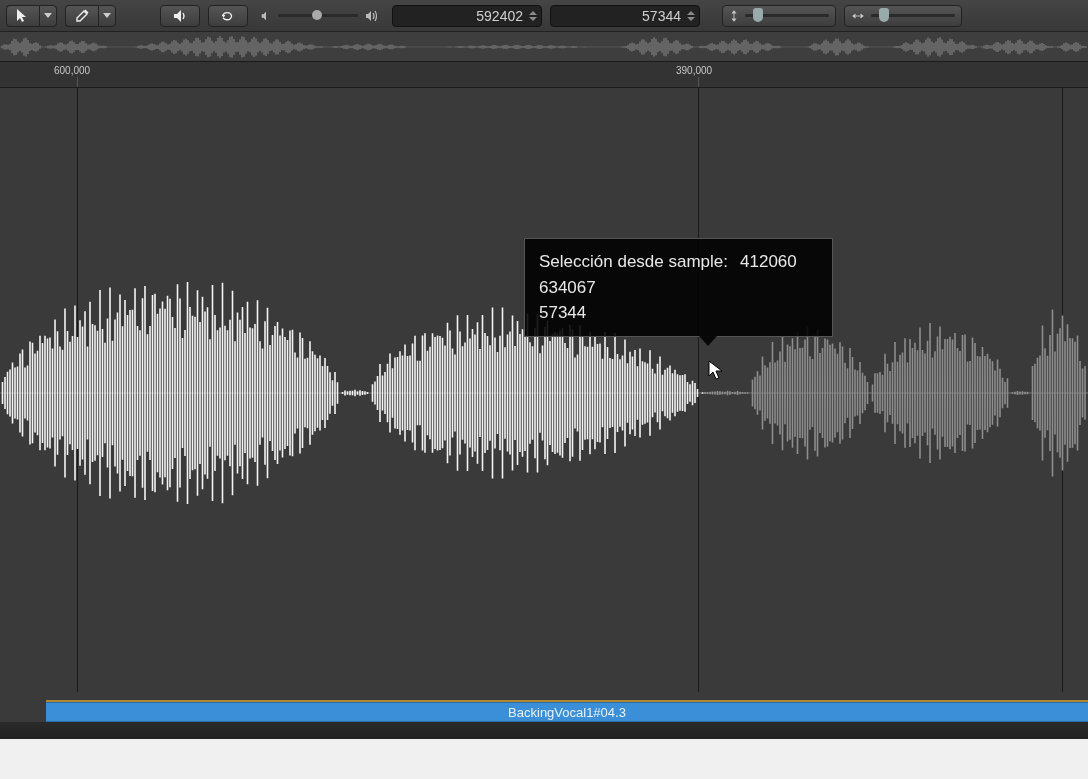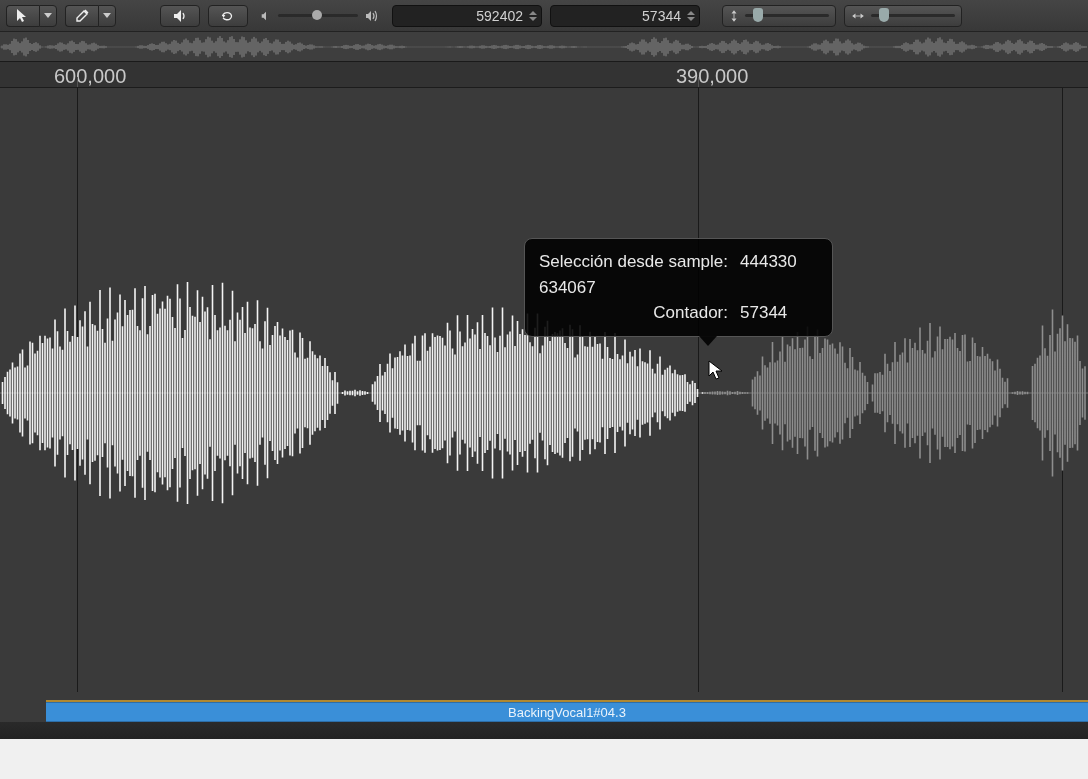--- a/index.html
+++ b/index.html
@@ -124,21 +124,21 @@
   .ruler {
     height: 26px;
     background: #333;
     border-bottom: 1px solid #1c1c1c;
     position: relative;
   }
   .ruler-label {
     position: absolute;
     top: 3px;
     color: #c8c8c8;
-    font-size: 20px;
+    font-size: 10px;
   }
   .ruler-tick {
     position: absolute;
     bottom: 0;
     width: 1px;
     background: #555;
   }
 
   
   .main {
@@ -160,21 +160,21 @@
     height: 222px;
   }
   .wave-wrap svg { width: 100%; height: 100%; }
 
   .tooltip {
     position: absolute;
     left: 524px;
     top: 150px;
     background: rgba(0,0,0,0.88);
     border: 1px solid #555;
-    border-radius: 8px;
+    border-radius: 0;
     padding: 10px 14px;
     color: #e8e8e8;
     font-size: 17px;
   }
   .tooltip::after {
     content: "";
     position: absolute;
     bottom: -10px;
     left: 174px;
     width: 0; height: 0;
@@ -355,27 +355,26 @@
     <svg viewBox="0 0 1088 222" preserveAspectRatio="none" id="main-wave-svg">
         <line x1="0" y1="111" x2="1088" y2="111" stroke="#777" stroke-width="1"></line>
         <path d="M705.0 110.0 L705.0 112.0 M707.5 109.9 L707.5 112.1 M710.0 109.8 L710.0 112.2 M712.5 109.5 L712.5 112.5 M715.0 109.6 L715.0 112.4 M717.5 109.1 L717.5 112.9 M720.0 109.2 L720.0 112.8 M722.5 109.5 L722.5 112.5 M725.0 109.8 L725.0 112.2 M727.5 108.8 L727.5 113.2 M730.0 109.3 L730.0 112.7 M732.5 110.0 L732.5 112.0 M735.0 109.8 L735.0 112.2 M737.5 109.1 L737.5 112.9 M740.0 109.8 L740.0 112.2 M742.5 110.0 L742.5 112.0 M745.0 110.2 L745.0 111.8 M747.5 110.2 L747.5 111.8 M750.0 111.0 L750.0 111.0 M752.5 97.6 L752.5 124.4 M755.0 94.8 L755.0 127.2 M757.5 89.2 L757.5 132.8 M760.0 93.6 L760.0 128.4 M762.5 74.5 L762.5 147.5 M765.0 83.3 L765.0 138.7 M767.5 85.5 L767.5 136.5 M770.0 80.2 L770.0 141.8 M772.5 59.9 L772.5 162.1 M775.0 80.5 L775.0 141.5 M777.5 78.6 L777.5 143.4 M780.0 69.5 L780.0 152.5 M782.5 53.7 L782.5 168.3 M785.0 79.7 L785.0 142.3 M787.5 62.4 L787.5 159.6 M790.0 64.3 L790.0 157.7 M792.5 56.2 L792.5 165.8 M795.0 67.3 L795.0 154.7 M797.5 50.0 L797.5 172.0 M800.0 66.1 L800.0 155.9 M802.5 65.8 L802.5 156.2 M805.0 57.4 L805.0 164.6 M807.5 44.6 L807.5 177.4 M810.0 74.2 L810.0 147.8 M812.5 77.0 L812.5 145.0 M815.0 53.2 L815.0 168.8 M817.5 47.5 L817.5 174.5 M820.0 71.1 L820.0 150.9 M822.5 66.1 L822.5 155.9 M825.0 56.5 L825.0 165.5 M827.5 57.5 L827.5 164.5 M830.0 62.7 L830.0 159.3 M832.5 61.4 L832.5 160.6 M835.0 66.5 L835.0 155.5 M837.5 71.7 L837.5 150.3 M840.0 60.3 L840.0 161.7 M842.5 64.6 L842.5 157.4 M845.0 80.8 L845.0 141.2 M847.5 86.3 L847.5 135.7 M850.0 65.9 L850.0 156.1 M852.5 75.0 L852.5 147.0 M855.0 87.6 L855.0 134.4 M857.5 88.4 L857.5 133.6 M860.0 80.1 L860.0 141.9 M862.5 90.7 L862.5 131.3 M865.0 93.7 L865.0 128.3 M867.5 100.0 L867.5 122.0 M870.0 111.0 L870.0 111.0 M872.5 102.5 L872.5 119.5 M875.0 91.2 L875.0 130.8 M877.5 91.2 L877.5 130.8 M880.0 89.9 L880.0 132.1 M882.5 92.7 L882.5 129.3 M885.0 71.8 L885.0 150.2 M887.5 81.8 L887.5 140.2 M890.0 89.1 L890.0 132.9 M892.5 80.3 L892.5 141.7 M895.0 59.9 L895.0 162.1 M897.5 79.8 L897.5 142.2 M900.0 72.8 L900.0 149.2 M902.5 70.5 L902.5 151.5 M905.0 56.3 L905.0 165.7 M907.5 80.4 L907.5 141.6 M910.0 57.0 L910.0 165.0 M912.5 66.0 L912.5 156.0 M915.0 60.7 L915.0 161.3 M917.5 68.3 L917.5 153.7 M920.0 45.4 L920.0 176.6 M922.5 67.9 L922.5 154.1 M925.0 71.4 L925.0 150.6 M927.5 58.7 L927.5 163.3 M930.0 41.0 L930.0 181.0 M932.5 75.6 L932.5 146.4 M935.0 69.3 L935.0 152.7 M937.5 54.5 L937.5 167.5 M940.0 44.5 L940.0 177.5 M942.5 67.2 L942.5 154.8 M945.0 57.1 L945.0 164.9 M947.5 57.1 L947.5 164.9 M950.0 54.8 L950.0 167.2 M952.5 57.6 L952.5 164.4 M955.0 51.0 L955.0 171.0 M957.5 66.1 L957.5 155.9 M960.0 69.0 L960.0 153.0 M962.5 53.0 L962.5 169.0 M965.0 52.5 L965.0 169.5 M967.5 79.4 L967.5 142.6 M970.0 78.9 L970.0 143.1 M972.5 55.4 L972.5 166.6 M975.0 61.0 L975.0 161.0 M977.5 74.1 L977.5 147.9 M980.0 74.4 L980.0 147.6 M982.5 64.9 L982.5 157.1 M985.0 74.0 L985.0 148.0 M987.5 71.7 L987.5 150.3 M990.0 76.8 L990.0 145.2 M992.5 79.3 L992.5 142.7 M995.0 88.4 L995.0 133.6 M997.5 77.5 L997.5 144.5 M1000.0 86.8 L1000.0 135.2 M1002.5 95.7 L1002.5 126.3 M1005.0 99.7 L1005.0 122.3 M1007.5 96.3 L1007.5 125.7 M1010.0 111.0 L1010.0 111.0 M1012.5 110.2 L1012.5 111.8 M1015.0 109.8 L1015.0 112.2 M1017.5 108.9 L1017.5 113.1 M1020.0 109.6 L1020.0 112.4 M1022.5 109.3 L1022.5 112.7 M1025.0 109.7 L1025.0 112.3 M1027.5 109.8 L1027.5 112.2 M1030.0 111.0 L1030.0 111.0 M1032.5 84.1 L1032.5 137.9 M1035.0 81.8 L1035.0 140.2 M1037.5 75.7 L1037.5 146.3 M1040.0 73.6 L1040.0 148.4 M1042.5 43.4 L1042.5 178.6 M1045.0 66.2 L1045.0 155.8 M1047.5 73.7 L1047.5 148.3 M1050.0 53.0 L1050.0 169.0 M1052.5 27.5 L1052.5 194.5 M1055.0 69.4 L1055.0 152.6 M1057.5 51.8 L1057.5 170.2 M1060.0 46.2 L1060.0 175.8 M1062.5 33.5 L1062.5 188.5 M1065.0 59.2 L1065.0 162.8 M1067.5 42.3 L1067.5 179.7 M1070.0 55.9 L1070.0 166.1 M1072.5 56.2 L1072.5 165.8 M1075.0 59.7 L1075.0 162.3 M1077.5 53.6 L1077.5 168.4 M1080.0 79.1 L1080.0 142.9 M1082.5 86.6 L1082.5 135.4 M1085.0 84.3 L1085.0 137.7 " stroke="#8e8e8e" stroke-width="1.6"></path>
         <path d="M0.0 111.0 L0.0 111.0 M2.5 100.0 L2.5 122.0 M5.0 94.9 L5.0 127.1 M7.5 89.8 L7.5 132.2 M10.0 87.4 L10.0 134.6 M12.5 80.5 L12.5 141.5 M15.0 85.6 L15.0 136.4 M17.5 84.6 L17.5 137.4 M20.0 71.6 L20.0 150.4 M22.5 67.4 L22.5 154.6 M25.0 85.6 L25.0 136.4 M27.5 83.4 L27.5 138.6 M30.0 59.6 L30.0 162.4 M32.5 60.8 L32.5 161.2 M35.0 71.6 L35.0 150.4 M37.5 68.7 L37.5 153.3 M40.0 53.7 L40.0 168.3 M42.5 60.9 L42.5 161.1 M45.0 53.7 L45.0 168.3 M47.5 56.4 L47.5 165.6 M50.0 55.5 L50.0 166.5 M52.5 66.6 L52.5 155.4 M55.0 37.6 L55.0 184.4 M57.5 49.3 L57.5 172.7 M60.0 64.6 L60.0 157.4 M62.5 67.8 L62.5 154.2 M65.0 26.6 L65.0 195.4 M67.5 48.9 L67.5 173.1 M70.0 59.7 L70.0 162.3 M72.5 53.9 L72.5 168.1 M75.0 23.5 L75.0 198.5 M77.5 54.9 L77.5 167.1 M80.0 38.2 L80.0 183.8 M82.5 44.5 L82.5 177.5 M85.0 29.3 L85.0 192.7 M87.5 64.5 L87.5 157.5 M90.0 19.7 L90.0 202.3 M92.5 42.0 L92.5 180.0 M95.0 43.2 L95.0 178.8 M97.5 48.8 L97.5 173.2 M100.0 7.9 L100.0 214.1 M102.5 47.1 L102.5 174.9 M105.0 60.8 L105.0 161.2 M107.5 36.4 L107.5 185.6 M110.0 5.4 L110.0 216.6 M112.5 58.7 L112.5 163.3 M115.0 37.5 L115.0 184.5 M117.5 30.5 L117.5 191.5 M120.0 12.6 L120.0 209.4 M122.5 44.3 L122.5 177.7 M125.0 18.1 L125.0 203.9 M127.5 33.0 L127.5 189.0 M130.0 28.0 L130.0 194.0 M132.5 27.7 L132.5 194.3 M135.0 6.3 L135.0 215.7 M137.5 43.9 L137.5 178.1 M140.0 48.3 L140.0 173.7 M142.5 16.3 L142.5 205.7 M145.0 4.1 L145.0 217.9 M147.5 52.3 L147.5 169.7 M150.0 44.0 L150.0 178.0 M152.5 13.1 L152.5 208.9 M155.0 11.7 L155.0 210.3 M157.5 31.8 L157.5 190.2 M160.0 26.5 L160.0 195.5 M162.5 19.6 L162.5 202.4 M165.0 26.8 L165.0 195.2 M167.5 13.7 L167.5 208.3 M170.0 16.8 L170.0 205.2 M172.5 34.9 L172.5 187.1 M175.0 46.0 L175.0 176.0 M177.5 2.2 L177.5 219.8 M180.0 16.4 L180.0 205.6 M182.5 56.1 L182.5 165.9 M185.0 47.9 L185.0 174.1 M187.5 0.1 L187.5 221.9 M190.0 25.0 L190.0 197.0 M192.5 33.8 L192.5 188.2 M195.0 34.8 L195.0 187.2 M197.5 8.2 L197.5 213.8 M200.0 39.9 L200.0 182.1 M202.5 14.7 L202.5 207.3 M205.0 29.5 L205.0 192.5 M207.5 25.3 L207.5 196.7 M210.0 57.3 L210.0 164.7 M212.5 2.9 L212.5 219.1 M215.0 32.9 L215.0 189.1 M217.5 48.2 L217.5 173.8 M220.0 45.5 L220.0 176.5 M222.5 0.7 L222.5 221.3 M225.0 43.8 L225.0 178.2 M227.5 48.2 L227.5 173.8 M230.0 37.8 L230.0 184.2 M232.5 8.7 L232.5 213.3 M235.0 59.3 L235.0 162.7 M237.5 30.4 L237.5 191.6 M240.0 37.8 L240.0 184.2 M242.5 25.0 L242.5 197.0 M245.0 51.1 L245.0 170.9 M247.5 19.8 L247.5 202.2 M250.0 45.5 L250.0 176.5 M252.5 46.2 L252.5 175.8 M255.0 42.1 L255.0 179.9 M257.5 18.3 L257.5 203.7 M260.0 59.2 L260.0 162.8 M262.5 66.5 L262.5 155.5 M265.0 39.3 L265.0 182.7 M267.5 25.7 L267.5 196.3 M270.0 63.0 L270.0 159.0 M272.5 53.1 L272.5 168.9 M275.0 43.9 L275.0 178.1 M277.5 40.1 L277.5 181.9 M280.0 53.4 L280.0 168.6 M282.5 46.5 L282.5 175.5 M285.0 55.1 L285.0 166.9 M287.5 57.9 L287.5 164.1 M290.0 48.6 L290.0 173.4 M292.5 47.7 L292.5 174.3 M295.0 70.5 L295.0 151.5 M297.5 75.6 L297.5 146.4 M300.0 50.5 L300.0 171.5 M302.5 56.1 L302.5 165.9 M305.0 76.7 L305.0 145.3 M307.5 75.7 L307.5 146.3 M310.0 59.3 L310.0 162.7 M312.5 69.2 L312.5 152.8 M315.0 72.8 L315.0 149.2 M317.5 76.3 L317.5 145.7 M320.0 73.4 L320.0 148.6 M322.5 84.1 L322.5 137.9 M325.0 76.0 L325.0 146.0 M327.5 84.1 L327.5 137.9 M330.0 90.2 L330.0 131.8 M332.5 98.2 L332.5 123.8 M335.0 89.9 L335.0 132.1 M337.5 100.3 L337.5 121.7 M340.0 111.0 L340.0 111.0 M342.5 110.0 L342.5 112.0 M345.0 108.6 L345.0 113.4 M347.5 109.2 L347.5 112.8 M350.0 108.8 L350.0 113.2 M352.5 108.7 L352.5 113.3 M355.0 107.8 L355.0 114.2 M357.5 109.3 L357.5 112.7 M360.0 108.2 L360.0 113.8 M362.5 109.0 L362.5 113.0 M365.0 109.2 L365.0 112.8 M367.5 110.0 L367.5 112.0 M370.0 111.0 L370.0 111.0 M372.5 102.2 L372.5 119.8 M375.0 99.6 L375.0 122.4 M377.5 93.9 L377.5 128.1 M380.0 82.0 L380.0 140.0 M382.5 93.6 L382.5 128.4 M385.0 90.1 L385.0 131.9 M387.5 81.8 L387.5 140.2 M390.0 71.6 L390.0 150.4 M392.5 86.3 L392.5 135.7 M395.0 75.4 L395.0 146.6 M397.5 74.9 L397.5 147.1 M400.0 69.3 L400.0 152.7 M402.5 73.5 L402.5 148.5 M405.0 62.4 L405.0 159.6 M407.5 73.9 L407.5 148.1 M410.0 73.5 L410.0 148.5 M412.5 61.6 L412.5 160.4 M415.0 53.7 L415.0 168.3 M417.5 78.8 L417.5 143.2 M420.0 78.8 L420.0 143.2 M422.5 53.5 L422.5 168.5 M425.0 51.2 L425.0 170.8 M427.5 68.8 L427.5 153.2 M430.0 64.8 L430.0 157.2 M432.5 51.2 L432.5 170.8 M435.0 55.0 L435.0 167.0 M437.5 53.6 L437.5 168.4 M440.0 53.9 L440.0 168.1 M442.5 55.8 L442.5 166.2 M445.0 63.6 L445.0 158.4 M447.5 40.8 L447.5 181.2 M450.0 48.5 L450.0 173.5 M452.5 66.5 L452.5 155.5 M455.0 72.6 L455.0 149.4 M457.5 33.3 L457.5 188.7 M460.0 49.5 L460.0 172.5 M462.5 64.2 L462.5 157.8 M465.0 60.4 L465.0 161.6 M467.5 33.0 L467.5 189.0 M470.0 56.4 L470.0 165.6 M472.5 47.0 L472.5 175.0 M475.0 52.6 L475.0 169.4 M477.5 40.3 L477.5 181.7 M480.0 67.0 L480.0 155.0 M482.5 33.1 L482.5 188.9 M485.0 50.9 L485.0 171.1 M487.5 54.0 L487.5 168.0 M490.0 63.2 L490.0 158.8 M492.5 25.5 L492.5 196.5 M495.0 55.6 L495.0 166.4 M497.5 70.1 L497.5 151.9 M500.0 53.8 L500.0 168.2 M502.5 25.5 L502.5 196.5 M505.0 65.3 L505.0 156.7 M507.5 52.6 L507.5 169.4 M510.0 49.6 L510.0 172.4 M512.5 33.4 L512.5 188.6 M515.0 63.9 L515.0 158.1 M517.5 38.9 L517.5 183.1 M520.0 51.9 L520.0 170.1 M522.5 47.2 L522.5 174.8 M525.0 52.9 L525.0 169.1 M527.5 31.5 L527.5 190.5 M530.0 60.3 L530.0 161.7 M532.5 64.3 L532.5 157.7 M535.0 45.8 L535.0 176.2 M537.5 31.6 L537.5 190.4 M540.0 71.3 L540.0 150.7 M542.5 63.6 L542.5 158.4 M545.0 44.7 L545.0 177.3 M547.5 38.8 L547.5 183.2 M550.0 59.0 L550.0 163.0 M552.5 52.0 L552.5 170.0 M555.0 50.0 L555.0 172.0 M557.5 51.2 L557.5 170.8 M560.0 48.6 L560.0 173.4 M562.5 46.3 L562.5 175.7 M565.0 61.0 L565.0 161.0 M567.5 66.1 L567.5 155.9 M570.0 42.8 L570.0 179.2 M572.5 47.3 L572.5 174.7 M575.0 75.5 L575.0 146.5 M577.5 72.5 L577.5 149.5 M580.0 43.2 L580.0 178.8 M582.5 54.0 L582.5 168.0 M585.0 64.3 L585.0 157.7 M587.5 64.8 L587.5 157.2 M590.0 49.8 L590.0 172.2 M592.5 64.7 L592.5 157.3 M595.0 54.7 L595.0 167.3 M597.5 62.1 L597.5 159.9 M600.0 61.5 L600.0 160.5 M602.5 76.8 L602.5 145.2 M605.0 49.9 L605.0 172.1 M607.5 64.9 L607.5 157.1 M610.0 75.9 L610.0 146.1 M612.5 77.1 L612.5 144.9 M615.0 50.9 L615.0 171.1 M617.5 71.9 L617.5 150.1 M620.0 77.3 L620.0 144.7 M622.5 73.6 L622.5 148.4 M625.0 57.4 L625.0 164.6 M627.5 81.3 L627.5 140.7 M630.0 69.7 L630.0 152.3 M632.5 74.4 L632.5 147.6 M635.0 67.9 L635.0 154.1 M637.5 84.3 L637.5 137.7 M640.0 66.4 L640.0 155.6 M642.5 79.3 L642.5 142.7 M645.0 80.3 L645.0 141.7 M647.5 81.4 L647.5 140.6 M650.0 68.2 L650.0 153.8 M652.5 86.8 L652.5 135.2 M655.0 91.6 L655.0 130.4 M657.5 81.8 L657.5 140.2 M660.0 74.4 L660.0 147.6 M662.5 92.8 L662.5 129.2 M665.0 87.7 L665.0 134.3 M667.5 85.7 L667.5 136.3 M670.0 83.4 L670.0 138.6 M672.5 91.3 L672.5 130.7 M675.0 87.8 L675.0 134.2 M677.5 92.3 L677.5 129.7 M680.0 93.2 L680.0 128.8 M682.5 92.9 L682.5 129.1 M685.0 92.2 L685.0 129.8 M687.5 100.1 L687.5 121.9 M690.0 102.2 L690.0 119.8 M692.5 98.7 L692.5 123.3 M695.0 101.0 L695.0 121.0 M697.5 106.9 L697.5 115.1 M700.0 111.0 L700.0 111.0 M702.5 110.3 L702.5 111.7 " stroke="#f4f4f4" stroke-width="1.6"></path>
       </svg>
   </div>
 
   <div class="tooltip">
     <div class="tooltip-row">
       <span class="lab">Selección desde sample:</span>
-      <span class="val">444330</span>
+      <span class="val">412060</span>
     </div>
     <div class="tooltip-row">
       <span class="val">634067</span>
     </div>
     <div class="tooltip-row">
-      <span class="lab">Contador:</span>
       <span class="val">57344</span>
     </div>
   </div>
 
   <svg class="cursor-img" width="18" height="20" viewBox="0 0 18 20">
     <path d="M1 1 L1 16 L5 12 L8 19 L11 18 L8 11 L14 11 Z" fill="#fff" stroke="#000" stroke-width="1"></path>
   </svg>
 </div>
 
 <div class="region-bar">

